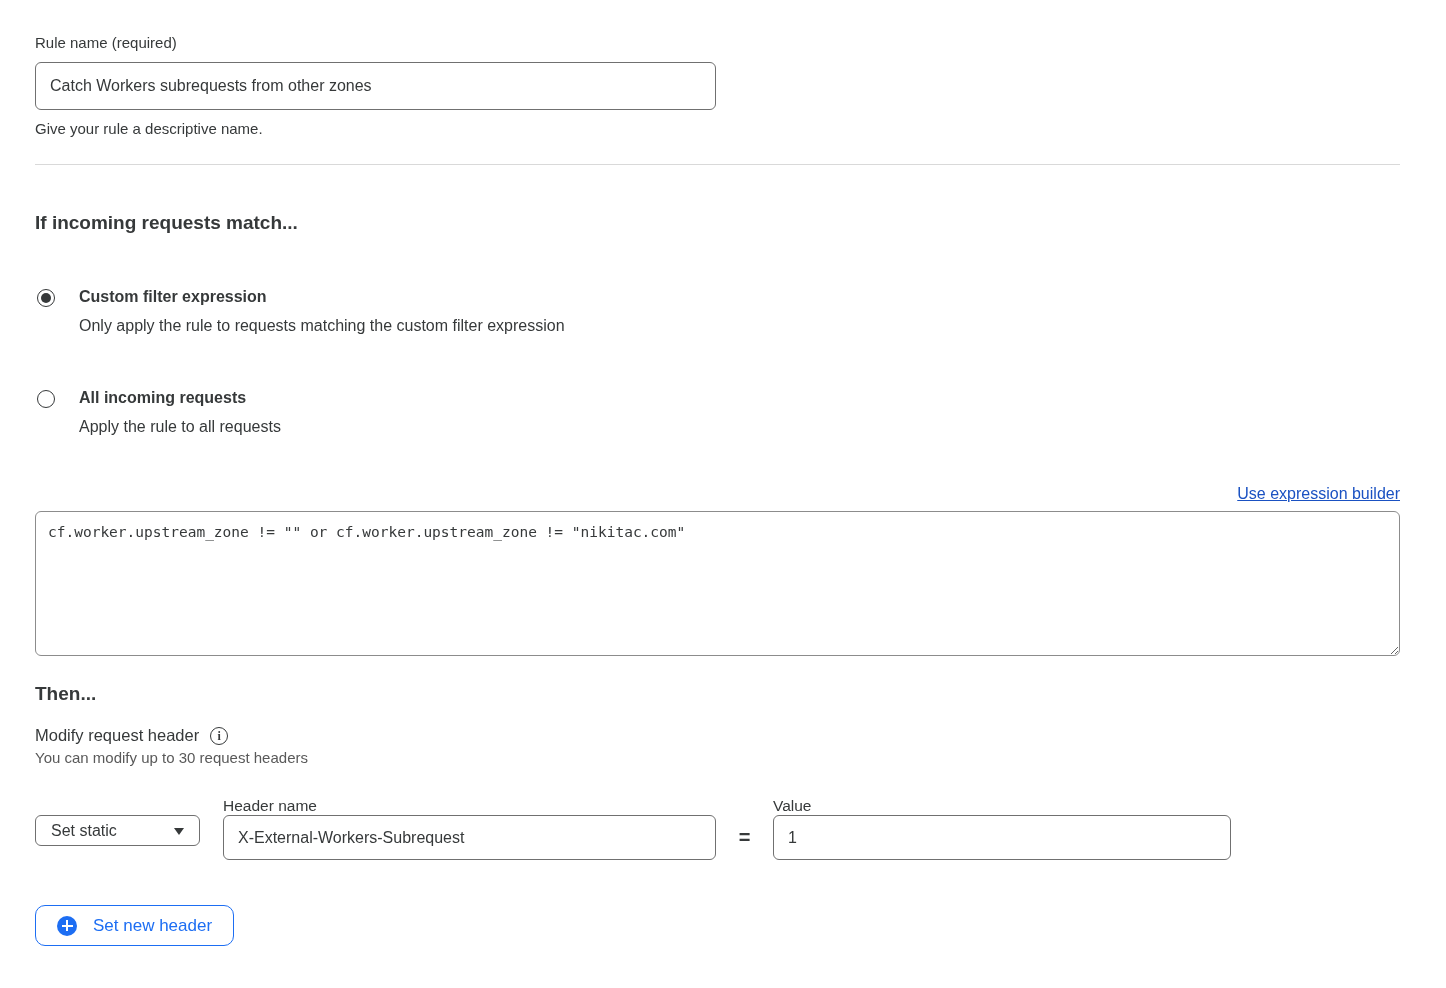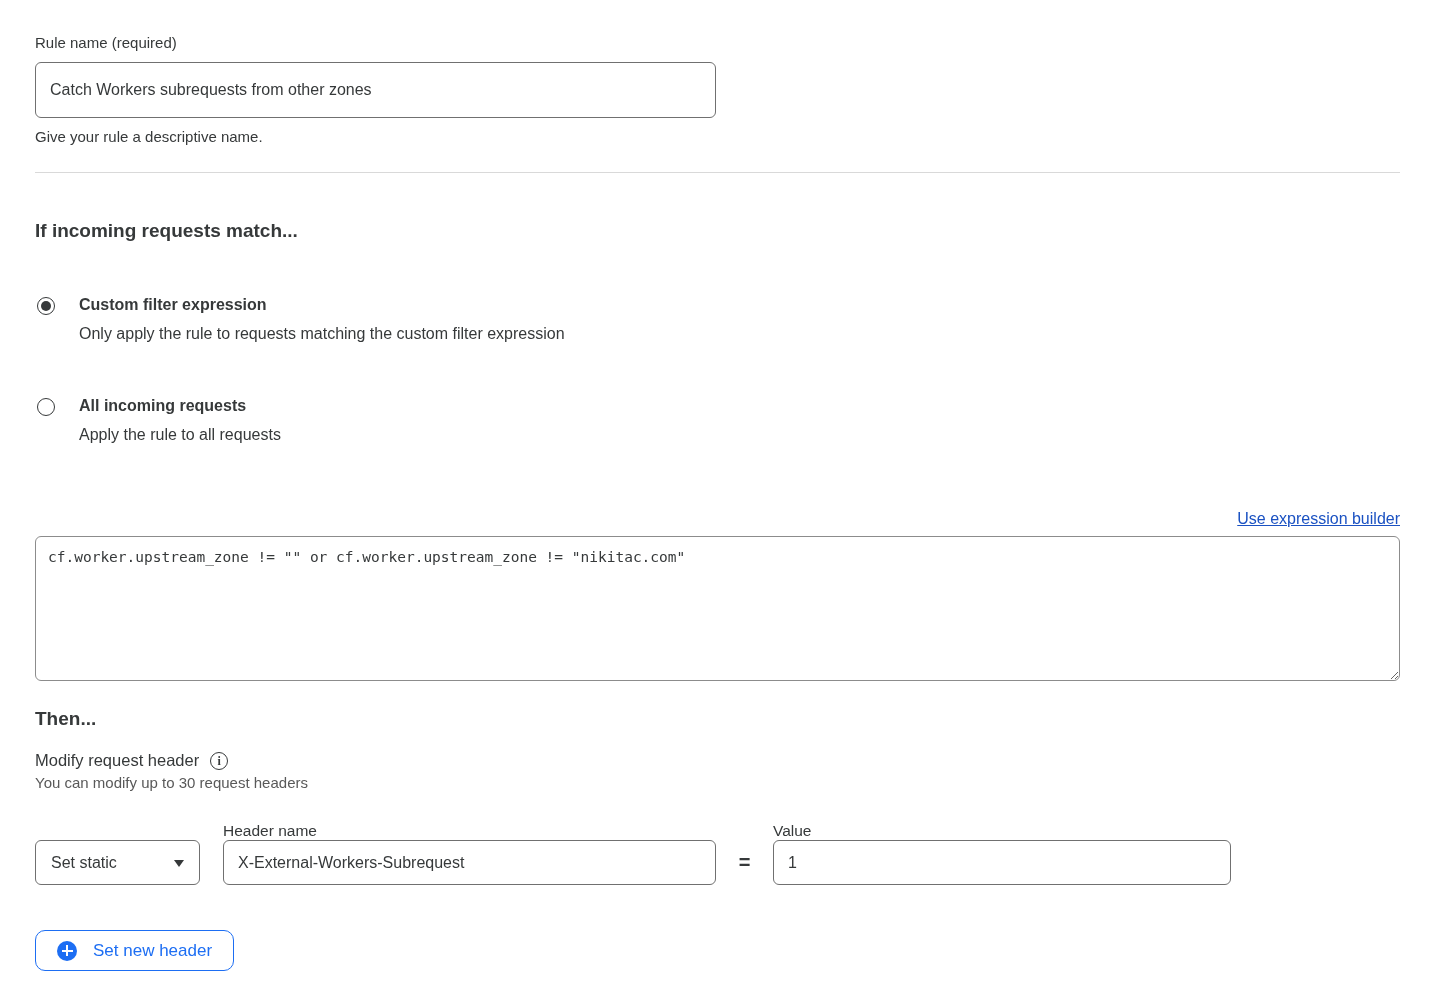--- a/index.html
+++ b/index.html
@@ -11,21 +11,21 @@
     font-family: "Liberation Sans", sans-serif;
     color: #36393a;
     overflow: hidden;
   }
   .page { padding: 34px 46px 0 35px; }
 
   
   .field-label { font-size: 15px; line-height: 18px; }
   .text-input {
     display: block;
-    height: 56px;
+    height: 48px;
     border: 1px solid #707070;
     border-radius: 6px;
     padding: 0 14px;
     font-size: 16px;
     color: #36393a;
     font-family: "Liberation Sans", sans-serif;
     background: #fff;
     outline: none;
   }
   .rule-name-input { width: 681px; margin-top: 10px; }
@@ -57,21 +57,21 @@
     content: "";
     position: absolute;
     inset: 3px;
     background: #36393a;
     border-radius: 50%;
   }
   .radio-text { margin-left: 24px; }
   .radio-label { font-size: 16px; font-weight: 700; line-height: 18px; }
   .radio-desc { font-size: 16px; margin-top: 10px; line-height: 19px; }
 
-  .builder-row { display: flex; justify-content: flex-end; margin-top: 66px; }
+  .builder-row { display: flex; justify-content: flex-end; margin-top: 49px; }
   .link {
     color: #1a51c2;
     font-size: 16px;
     text-decoration: underline;
     cursor: pointer;
   }
 
   .expression-editor {
     display: block;
     width: 1365px;
@@ -109,21 +109,21 @@
   .modify-helper { font-size: 15px; color: #595959; margin-top: 4px; }
 
   
   .headers-grid {
     display: grid;
     grid-template-columns: 188px 493px 57px 458px;
     margin-top: 31px;
   }
   .col-label { font-size: 15.5px; }
   .select-box {
-    width: 165px; height: 45px;
+    width: 165px; height: 31px;
     border: 1px solid #707070;
     border-radius: 6px;
     background: #fff;
     display: flex;
     align-items: center;
     justify-content: space-between;
     padding: 0 15px;
     font-size: 16px;
     cursor: pointer;
   }

